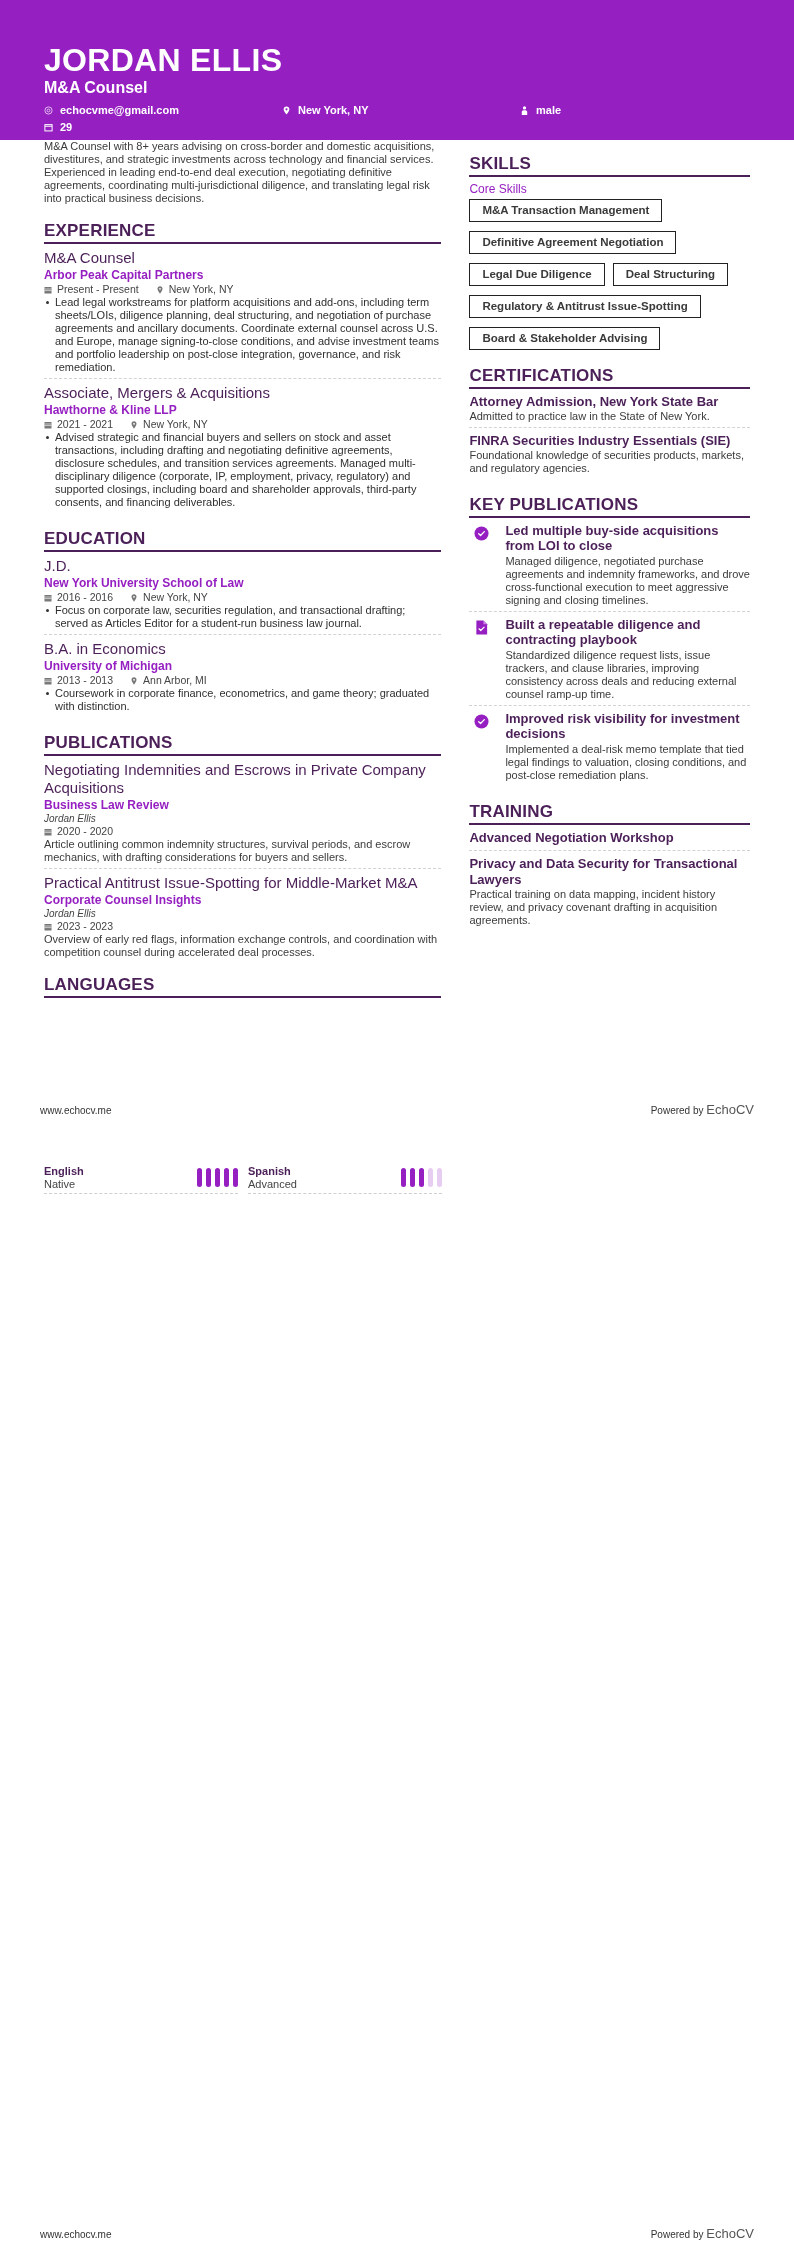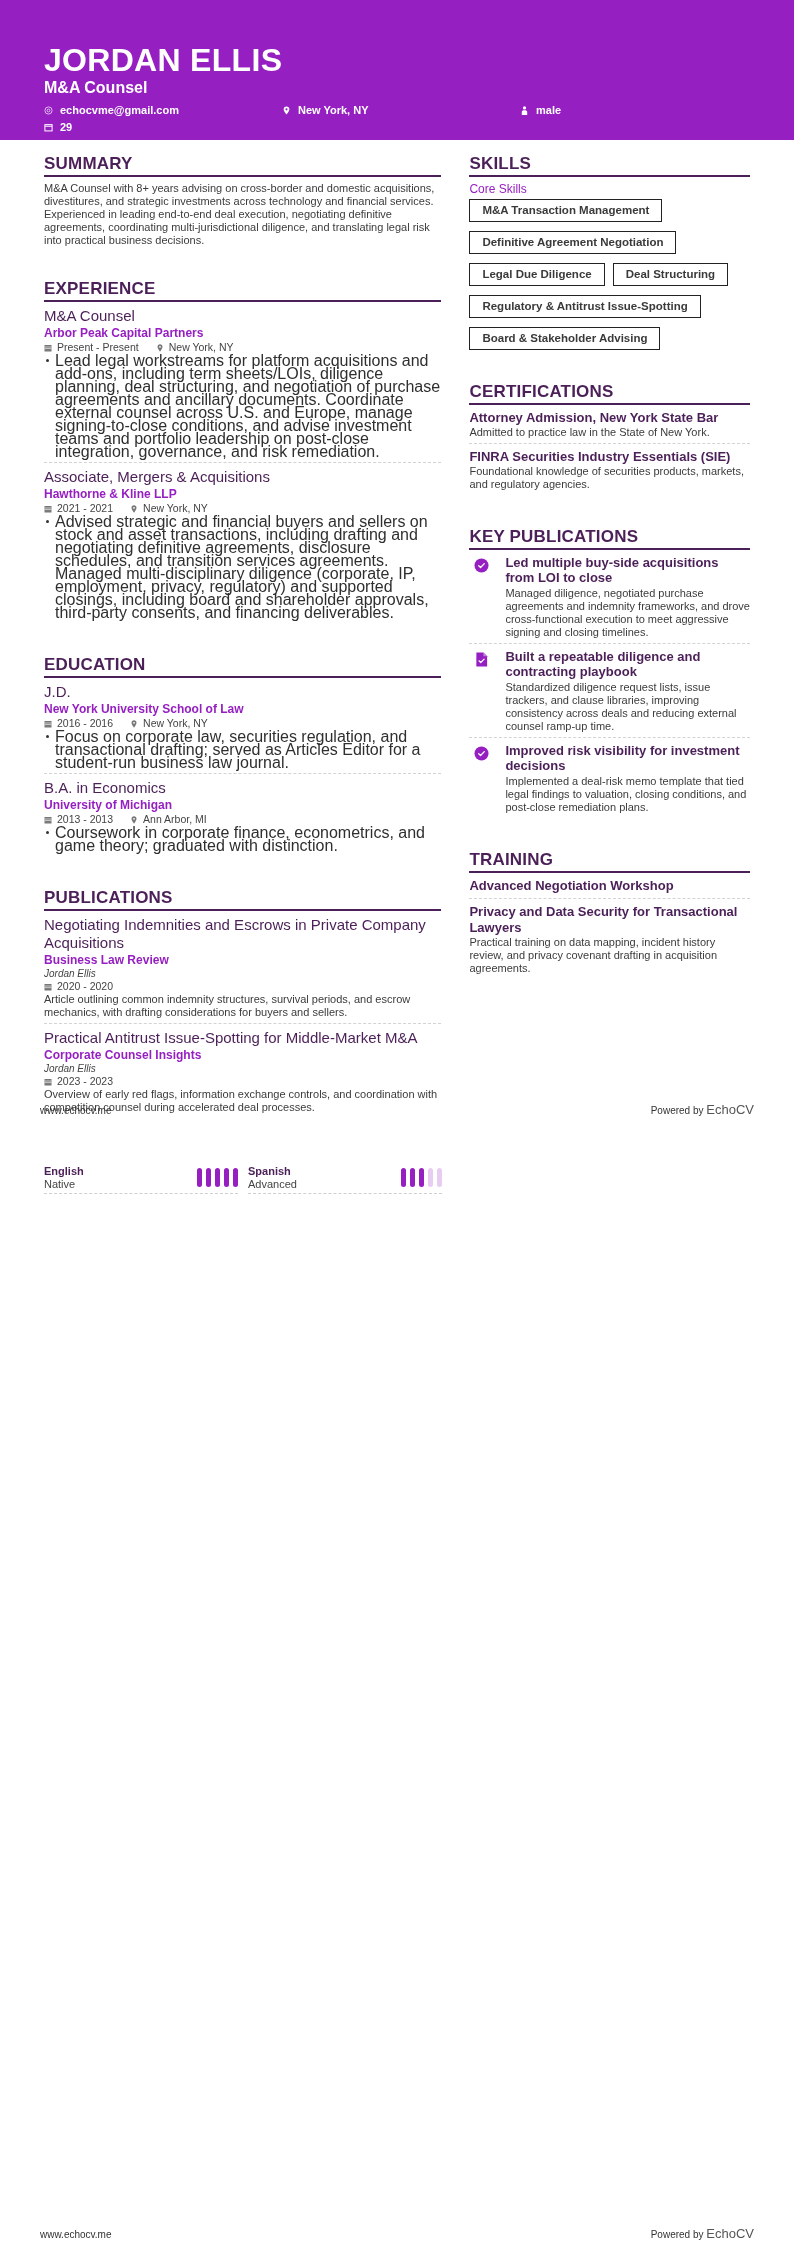--- a/index.html
+++ b/index.html
@@ -10,32 +10,32 @@
     .header .name { font-size: 32px; font-weight: 700; letter-spacing: 0.3px; line-height: 34px; }
     .header .title { font-size: 16px; font-weight: 700; line-height: 20px; margin-top: 1px; }
     .header .contacts { display: grid; grid-template-columns: 238px 238px 238px; margin-top: 5px; font-size: 11px; font-weight: 700; row-gap: 3px; }
     .header .contact { display: flex; align-items: center; gap: 7px; height: 14px; }
     .header .contact svg { width: 9px; height: 9px; flex: none; }
 
     .page { display: flex; padding: 0 44px; gap: 28px; }
     .col-left { width: 398px; }
     .col-right { width: 281px; }
 
-    .section-title { font-size: 17px; font-weight: 700; color: #4b1f57; border-bottom: 2px solid #4b1f57; padding-bottom: 1px; line-height: 20px; margin-top: 32px; margin-bottom: 5px; letter-spacing: 0.2px; }
+    .section-title { font-size: 17px; font-weight: 700; color: #4b1f57; border-bottom: 2px solid #4b1f57; padding-bottom: 1px; line-height: 20px; margin-top: 16px; margin-bottom: 5px; letter-spacing: 0.2px; }
     .p { font-size: 11px; line-height: 13px; color: #3b3b3b; }
 
     .item { padding-bottom: 4px; }
     .item.sep { border-bottom: 1px dashed #d3d3d3; margin-bottom: 5px; }
     .role { font-size: 15px; color: #4b1f57; line-height: 18px; }
     .org { font-size: 12px; font-weight: 700; color: #951fc1; line-height: 16px; }
     .meta { display: flex; align-items: center; font-size: 10.5px; color: #444; line-height: 13px; gap: 5px; }
     .meta svg { width: 8px; height: 8px; flex: none; }
     .meta .loc { margin-left: 12px; display: flex; align-items: center; gap: 5px; }
     .bullets { list-style: none; }
-    .bullets li { position: relative; padding-left: 11px; font-size: 16px; line-height: 13px; color: #2f2f2f; }
+    .bullets li { position: relative; padding-left: 11px; font-size: 11px; line-height: 13px; color: #2f2f2f; }
     .bullets li::before { content: ""; position: absolute; left: 2px; top: 5px; width: 3px; height: 3px; border-radius: 50%; background: #333; }
     .author { font-size: 10px; font-style: italic; color: #444; line-height: 12px; }
 
     .skills-group { font-size: 12px; font-weight: 400; color: #951fc1; margin-bottom: 3px; }
     .tags { display: flex; flex-wrap: wrap; gap: 9px 8px; }
     .tag { border: 1.5px solid #222; padding: 4px 12px; font-size: 11.5px; font-weight: 700; color: #3a3a3a; line-height: 13px; }
 
     .cert-title { font-size: 13px; font-weight: 700; color: #4b1f57; line-height: 16px; }
     .ach { display: flex; gap: 12px; }
     .ach-icon { width: 15px; height: 15px; margin: 3px 4px 0 5px; flex: none; }
@@ -89,21 +89,20 @@
       <span>29</span>
     </div>
   </div>
 </header>
 
 <div class="page">
 
   <div class="col-left">
 
     <section>
-      <h2 class="section-title" style="margin-top:14px">SUMMARY</h2>
       <p class="p">M&amp;A Counsel with 8+ years advising on cross-border and domestic acquisitions, divestitures, and strategic investments across technology and financial services. Experienced in leading end-to-end deal execution, negotiating definitive agreements, coordinating multi-jurisdictional diligence, and translating legal risk into practical business decisions.</p>
     </section>
 
     <section>
       <h2 class="section-title">EXPERIENCE</h2>
       <div class="item sep">
         <div class="role">M&amp;A Counsel</div>
         <div class="org">Arbor Peak Capital Partners</div>
         <div class="meta">
           <svg viewBox="0 0 8 8">
@@ -221,20 +220,23 @@
               <rect x="0.5" y="1" width="7" height="6.5" fill="#777"></rect>
               <line x1="0.5" y1="3" x2="7.5" y2="3" stroke="#fff" stroke-width="0.6"></line>
               <line x1="0.5" y1="4.6" x2="7.5" y2="4.6" stroke="#fff" stroke-width="0.6"></line>
             </svg>
           <span>2023 - 2023</span>
         </div>
         <p class="p">Overview of early red flags, information exchange controls, and coordination with competition counsel during accelerated deal processes.</p>
       </div>
     </section>
 
+    <section>
+      <h2 class="section-title" style="margin-top:12px">LANGUAGES</h2>
+    </section>
   </div>
 
   <div class="col-right">
     <section>
       <h2 class="section-title" style="margin-top:14px">SKILLS</h2>
       <div class="skills-group">Core Skills</div>
       <div class="tags">
         <span class="tag" style="margin-right:60px">M&amp;A Transaction Management</span>
         <span class="tag" style="margin-right:40px">Definitive Agreement Negotiation</span>
         <span class="tag">Legal Due Diligence</span>

